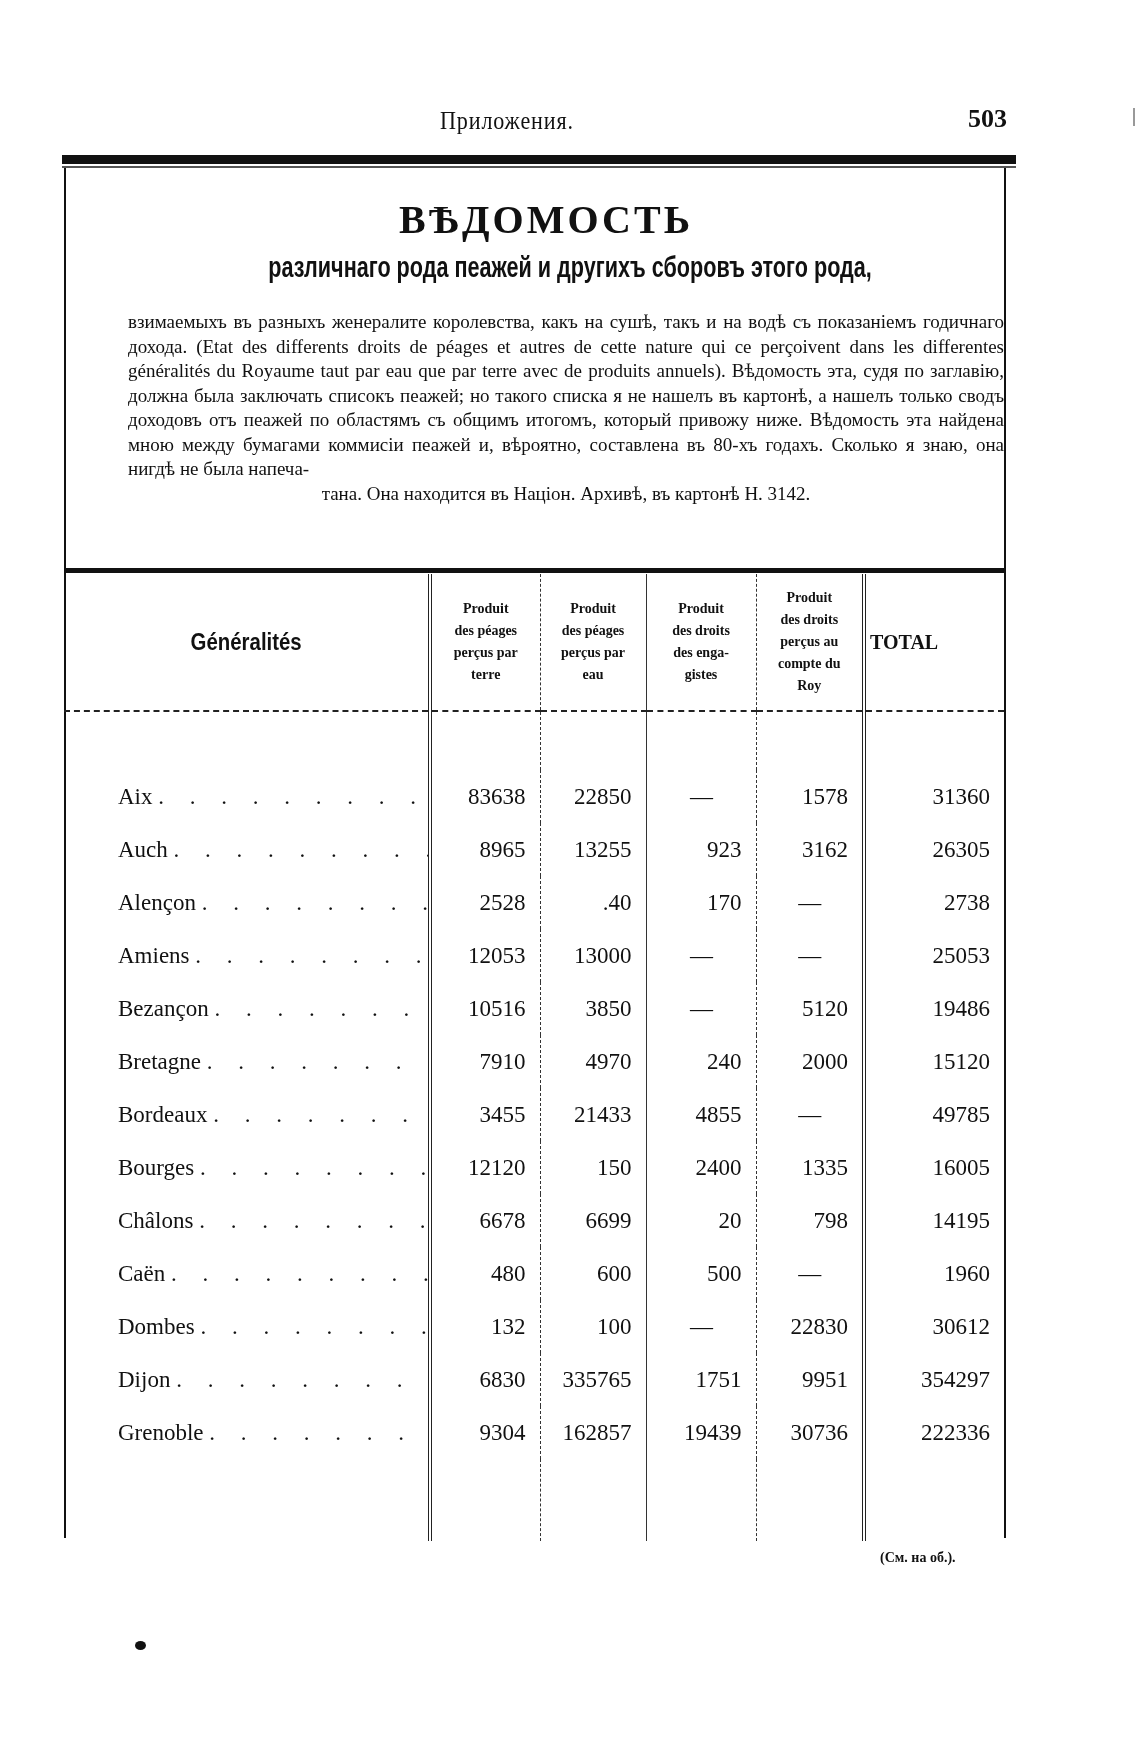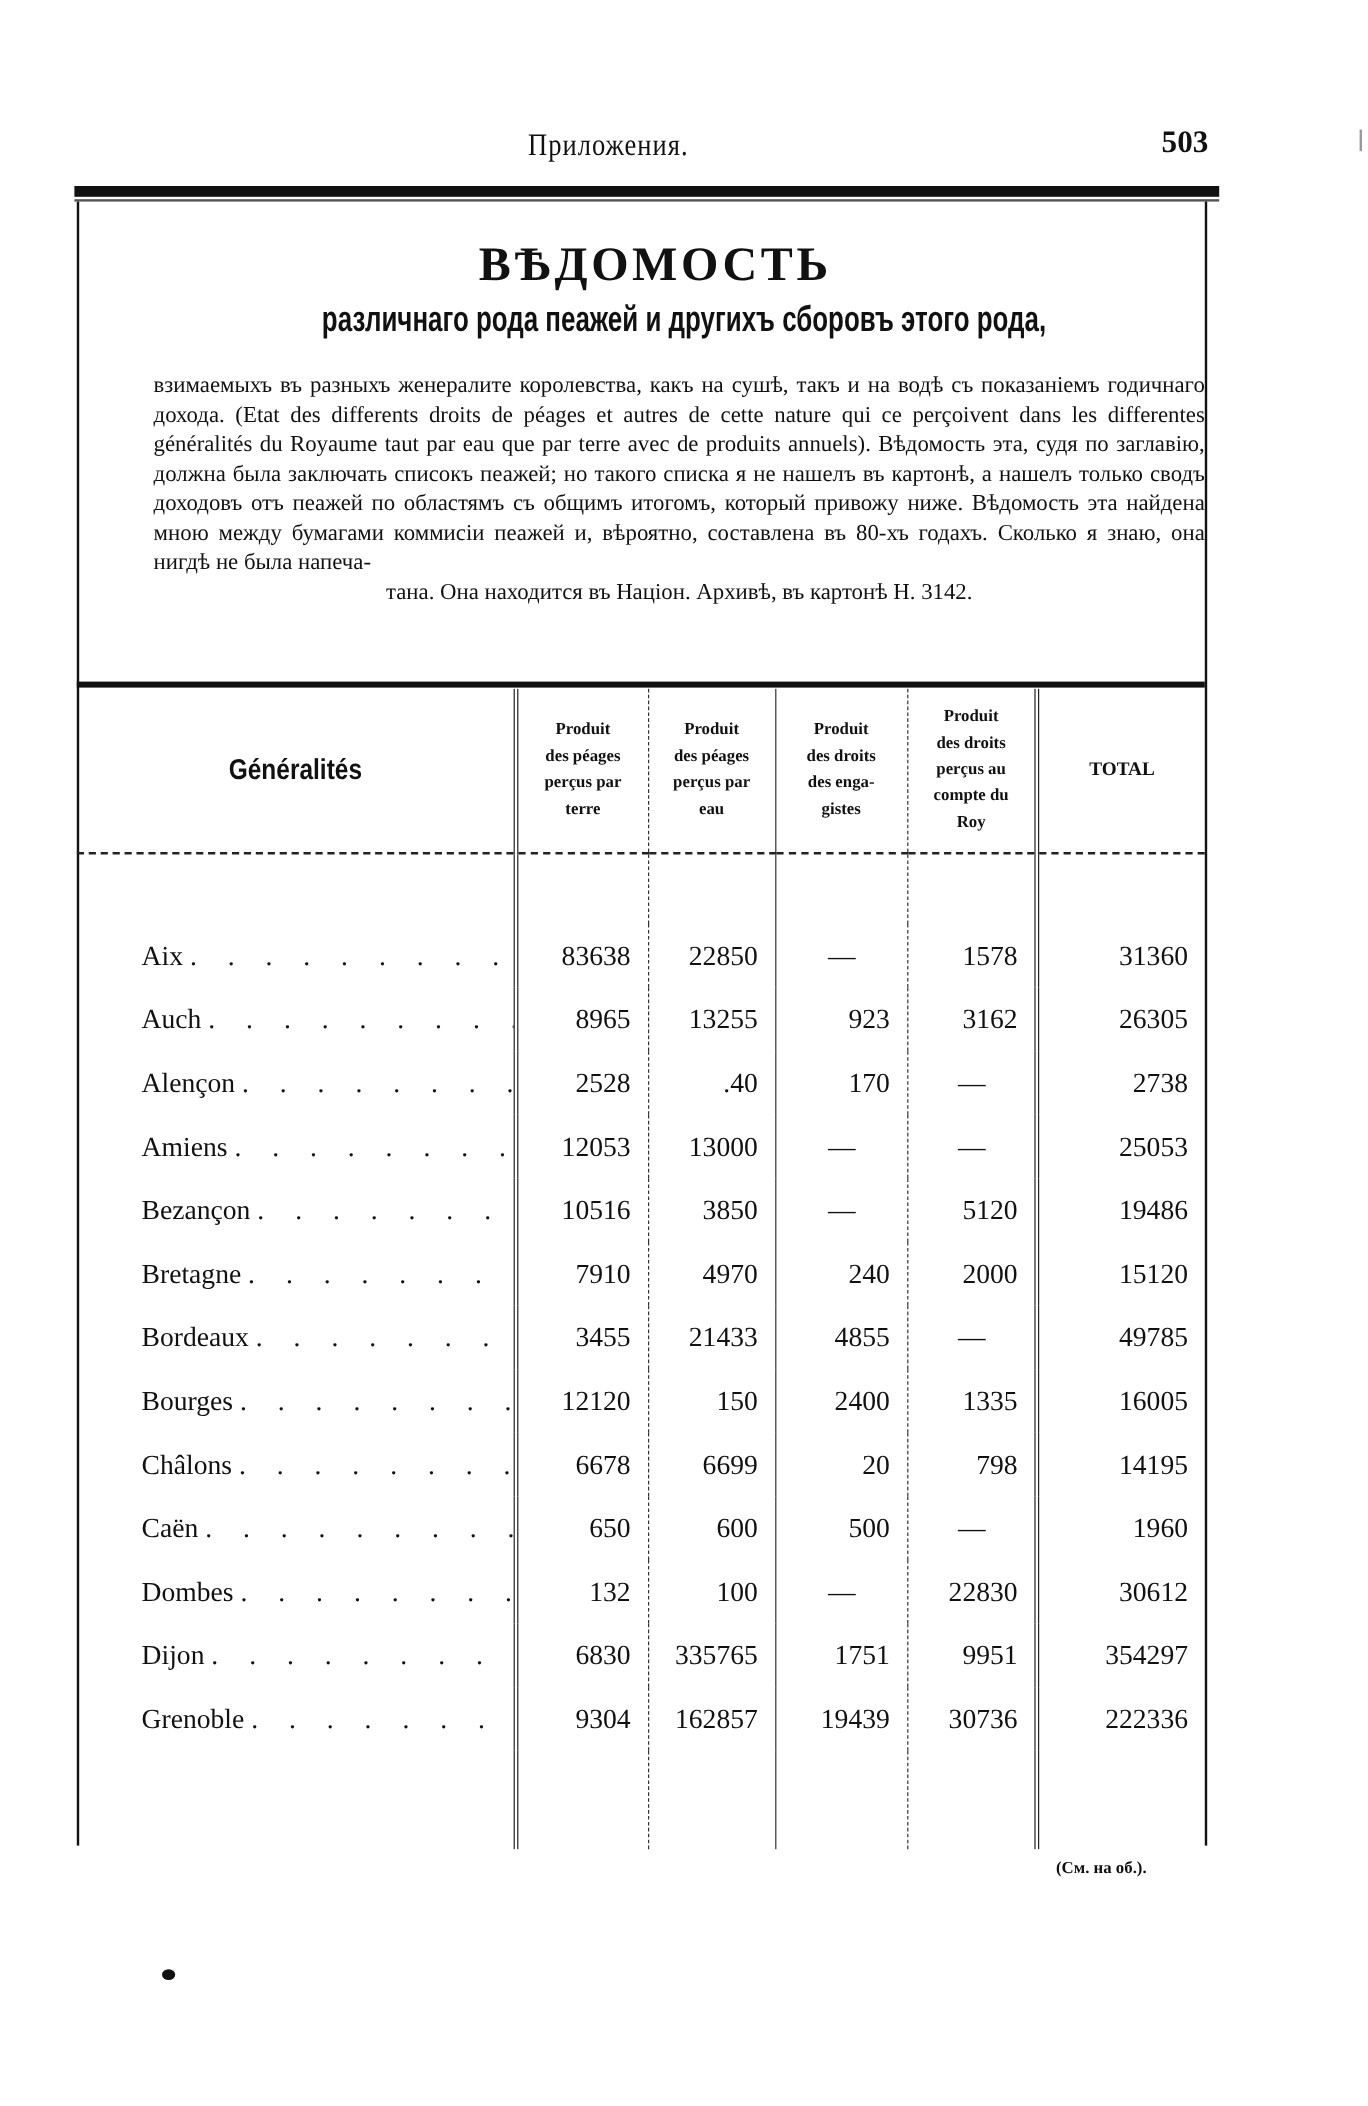--- a/index.html
+++ b/index.html
@@ -18,21 +18,21 @@
   table.toll { position: absolute; top: 574px; left: 64px; width: 940px; border-collapse: collapse; table-layout: fixed; font-family: "Liberation Serif", serif; }
   table.toll col.c0 { width: 366px; }
   table.toll col.c1 { width: 110px; }
   table.toll col.c2 { width: 106px; }
   table.toll col.c3 { width: 110px; }
   table.toll col.c4 { width: 108px; }
   table.toll col.c5 { width: 140px; }
   table.toll thead th { height: 136px; vertical-align: middle; font-weight: bold; border-bottom: 2px dashed #222; padding: 0 4px; }
   th.gen-head { font-family: "Liberation Sans", sans-serif; font-size: 24px; text-align: center; transform: scaleX(0.85); }
   th.col-head { font-size: 14px; line-height: 22px; text-align: center; }
-  th.total-head { font-size: 16px; font-weight: normal; text-align: center; }
+  th.total-head { font-size: 20px; font-weight: normal; text-align: left; }
   th.c1h, td.c1 { border-left: 4px double #222; padding-left: 28px; }
   th.c2h, td.c2 { border-left: 1px dashed #333; }
   th.c3h, td.c3 { border-left: 1px solid #333; }
   th.c4h, td.c4 { border-left: 1px dashed #333; }
   th.c5h, td.c5 { border-left: 4px double #222; }
   tbody tr.spacer td { height: 56px; }
   tbody tr.data td { height: 51px; font-size: 23px; vertical-align: middle; }
   tbody tr.tail td { height: 80px; }
   td.name { padding-left: 54px; white-space: nowrap; overflow: hidden; }
   td.num { text-align: right; padding-right: 14px; }
@@ -160,21 +160,21 @@
       <tr class="data">
         <td class="name"><span>Châlons</span> <span class="leader">. . . . . . . . .</span></td>
         <td class="num c1">6678</td>
         <td class="num c2">6699</td>
         <td class="num c3">20</td>
         <td class="num c4">798</td>
         <td class="num c5">14195</td>
       </tr>
       <tr class="data">
         <td class="name"><span>Caën</span> <span class="leader">. . . . . . . . .</span></td>
-        <td class="num c1">650</td>
+        <td class="num c1">480</td>
         <td class="num c2">600</td>
         <td class="num c3">500</td>
         <td class="num c4 center">—</td>
         <td class="num c5">1960</td>
       </tr>
       <tr class="data">
         <td class="name"><span>Dombes</span> <span class="leader">. . . . . . . . .</span></td>
         <td class="num c1">132</td>
         <td class="num c2">100</td>
         <td class="num c3 center">—</td>

